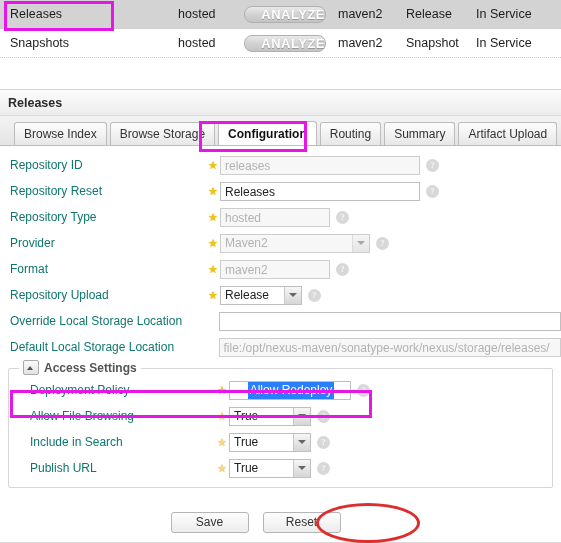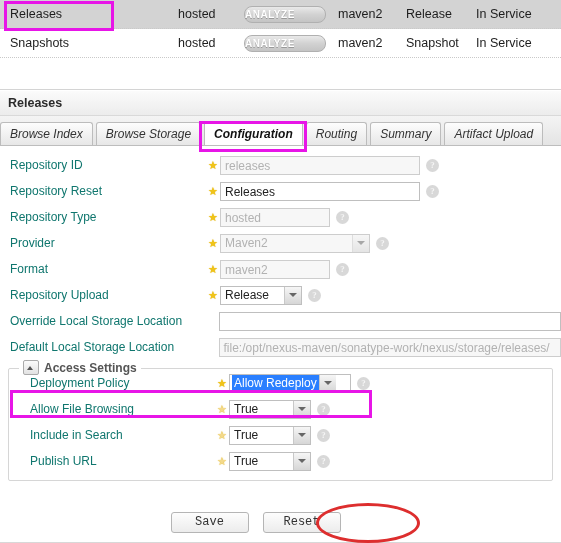--- a/index.html
+++ b/index.html
@@ -44,26 +44,26 @@
   .repo-cell-analyze{ width: 94px; }
   .repo-cell-prov   { width: 68px; }
   .repo-cell-policy { width: 70px; }
   .repo-cell-status { width: 80px; }
 
   .analyze-btn {
     display: inline-block;
     width: 80px;
     height: 15px;
     line-height: 15px;
-    text-align: left;
+    text-align: right;
     border-radius: 8px;
     border: 1px solid #b0b0b0;
     background: linear-gradient(to bottom, #e9e9e9 0%, #d2d2d2 50%, #c4c4c4 100%);
     color: #ffffff;
-    font-size: 10px;
+    font-size: 13px;
     font-weight: bold;
     letter-spacing: 0.5px;
     text-shadow: 0 1px 0 rgba(120,120,120,0.6);
   }
 
   
   .hl-box {
     position: absolute;
     border: 3px solid #e715e7;
     box-sizing: border-box;
@@ -94,24 +94,23 @@
     box-sizing: border-box;
   }
 
   
   .tabbar {
     position: relative;
     height: 30px;
     background: linear-gradient(to bottom, #f4f4f4 0%, #e4e4e4 100%);
     border-bottom: 1px solid #bdbdbd;
     box-sizing: border-box;
-    padding-left: 0;
+    padding-left: 14px;
     display: flex;
     align-items: flex-end;
-    font-style: italic;
   }
   .tab {
     height: 23px;
     line-height: 23px;
     padding: 0 9px;
     margin-right: 3px;
     font-size: 12px;
     color: #333;
     background: linear-gradient(to bottom, #fdfdfd 0%, #e7e7e7 100%);
     border: 1px solid #bcbcbc;
@@ -213,21 +212,21 @@
     width: 0; height: 0;
     border-left: 4px solid transparent;
     border-right: 4px solid transparent;
     border-top: 4px solid #666;
   }
   .sel.readonly { background: #f7f7f7; border-color: #cdcdcd; }
   .sel.readonly .sel-val { color: #b2b2b2; }
   .sel.readonly .arrow { opacity: 0.55; }
   .sel-w150 { width: 150px; }
   .sel-w80  { width: 82px; }
-  .sel-w120 { width: 122px; }
+  .sel-w120 { width: 122px; flex-direction: column; }
 
   .sel-val.selected-text {
     background: #2a7fff;
     color: #ffffff;
     display: inline-block;
     padding: 0 2px;
     flex: 0 0 auto;
     margin-left: 2px;
   }
 
@@ -244,21 +243,21 @@
     flex: 0 0 13px;
     font-family: "Liberation Serif", serif;
   }
 
   
   .fieldset {
     margin: 8px 8px 0 8px;
     border: 1px solid #d6d6d6;
     border-radius: 2px;
     position: relative;
-    padding-top: 1px;
+    padding-top: 8px;
     padding-bottom: 6px;
     background: #ffffff;
   }
   .legend {
     position: absolute;
     top: -9px; left: 10px;
     background: #ffffff;
     padding: 0 4px;
     display: flex;
     align-items: center;
@@ -300,21 +299,20 @@
     height: 21px;
     line-height: 19px;
     text-align: center;
     font-size: 12px;
     color: #333;
     background: linear-gradient(to bottom, #fdfdfd 0%, #ececec 100%);
     border: 1px solid #b5b5b5;
     border-radius: 3px;
     margin: 0 7px;
     box-sizing: border-box;
-    font-family: Liberation Mono, monospace;
   }
   .ellipse {
     position: absolute;
     left: 316px; top: 503px;
     width: 98px; height: 34px;
     border: 3px solid #dd2e2e;
     border-radius: 50%;
     pointer-events: none;
   }
   .bottom-rule {

